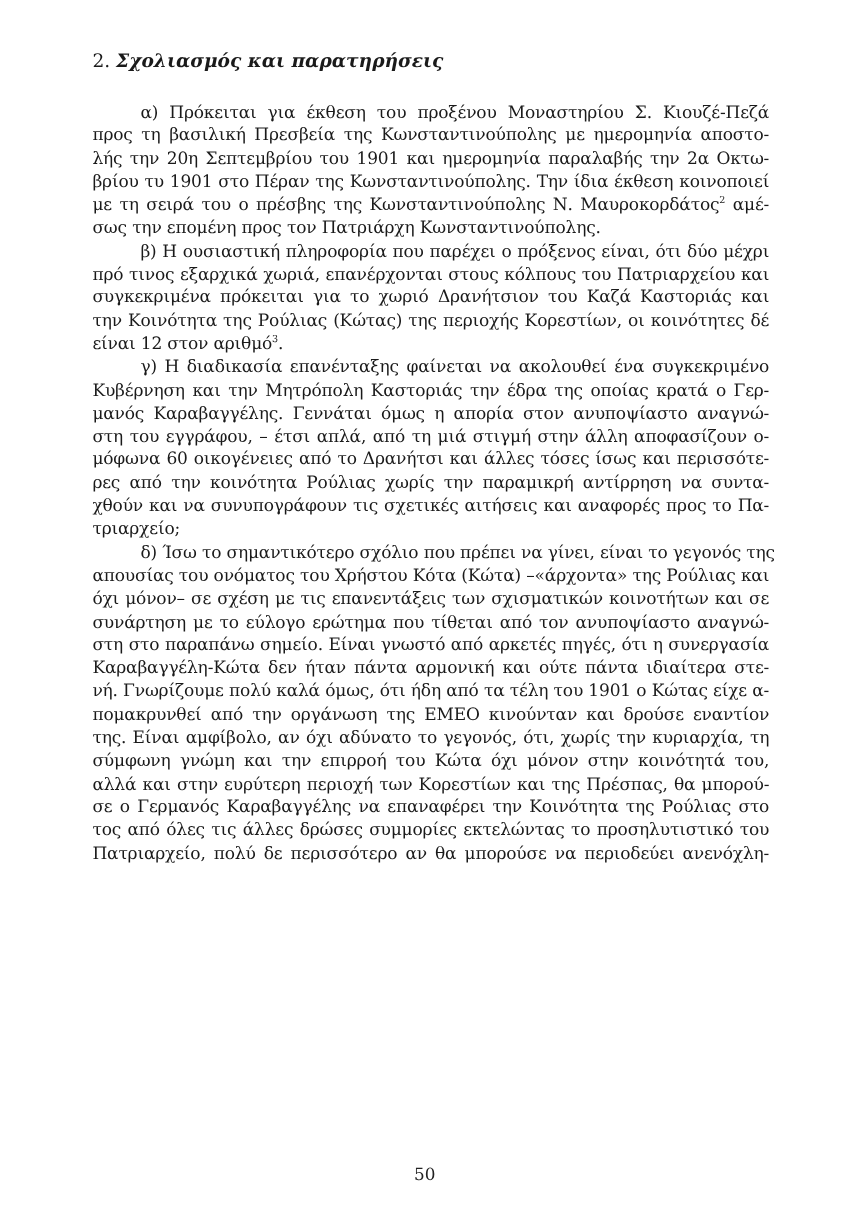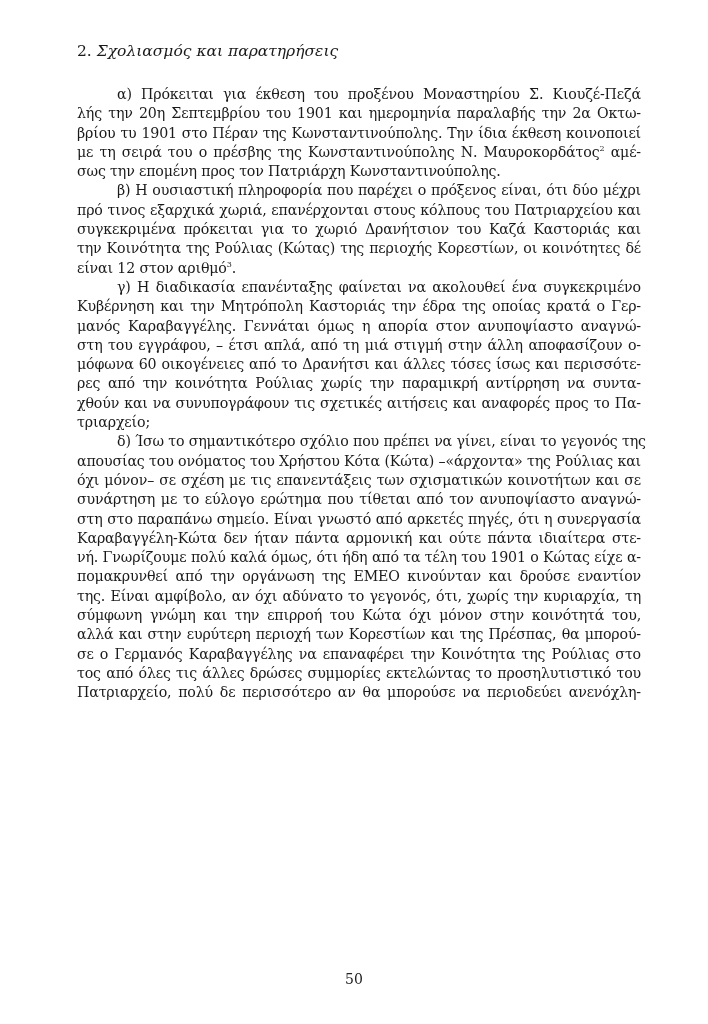--- a/index.html
+++ b/index.html
@@ -29,20 +29,21 @@
       top: 41px;
       font-size: 15.5px;
       line-height: 20px;
       white-space: nowrap;
     }
     .section-heading .num {
       font-style: normal;
     }
     .section-heading .title {
       font-style: italic;
+      font-weight: bold;
     }
     .body-text {
       position: absolute;
       left: 77px;
       top: 85px;
       width: 564px;
     }
     .line {
       display: block;
       height: 19.3px;
@@ -83,20 +84,21 @@
 
   <div class="section-heading">
     <span class="num">2.</span>
     <span class="title">Σχολιασμός και παρατηρήσεις</span>
   </div>
 
   <div class="body-text">
 
     <div>
       <span class="line indent">α) Πρόκειται για έκθεση του προξένου Μοναστηρίου Σ. Κιουζέ-Πεζά</span>
+      <span class="line">προς τη βασιλική Πρεσβεία της Κωνσταντινούπολης με ημερομηνία αποστο-</span>
       <span class="line">λής την 20η Σεπτεμβρίου του 1901 και ημερομηνία παραλαβής την 2α Οκτω-</span>
       <span class="line">βρίου τυ 1901 στο Πέραν της Κωνσταντινούπολης. Την ίδια έκθεση κοινοποιεί</span>
       <span class="line"><span>με τη σειρά του ο πρέσβης της Κωνσταντινούπολης Ν. Μαυροκορδάτος</span><sup>2</sup><span> αμέ-</span></span>
       <span class="line last">σως την επομένη προς τον Πατριάρχη Κωνσταντινούπολης.</span>
     </div>
 
     <div>
       <span class="line indent">β) Η ουσιαστική πληροφορία που παρέχει ο πρόξενος είναι, ότι δύο μέχρι</span>
       <span class="line">πρό τινος εξαρχικά χωριά, επανέρχονται στους κόλπους του Πατριαρχείου και</span>
       <span class="line">συγκεκριμένα πρόκειται για το χωριό Δρανήτσιον του Καζά Καστοριάς και</span>

